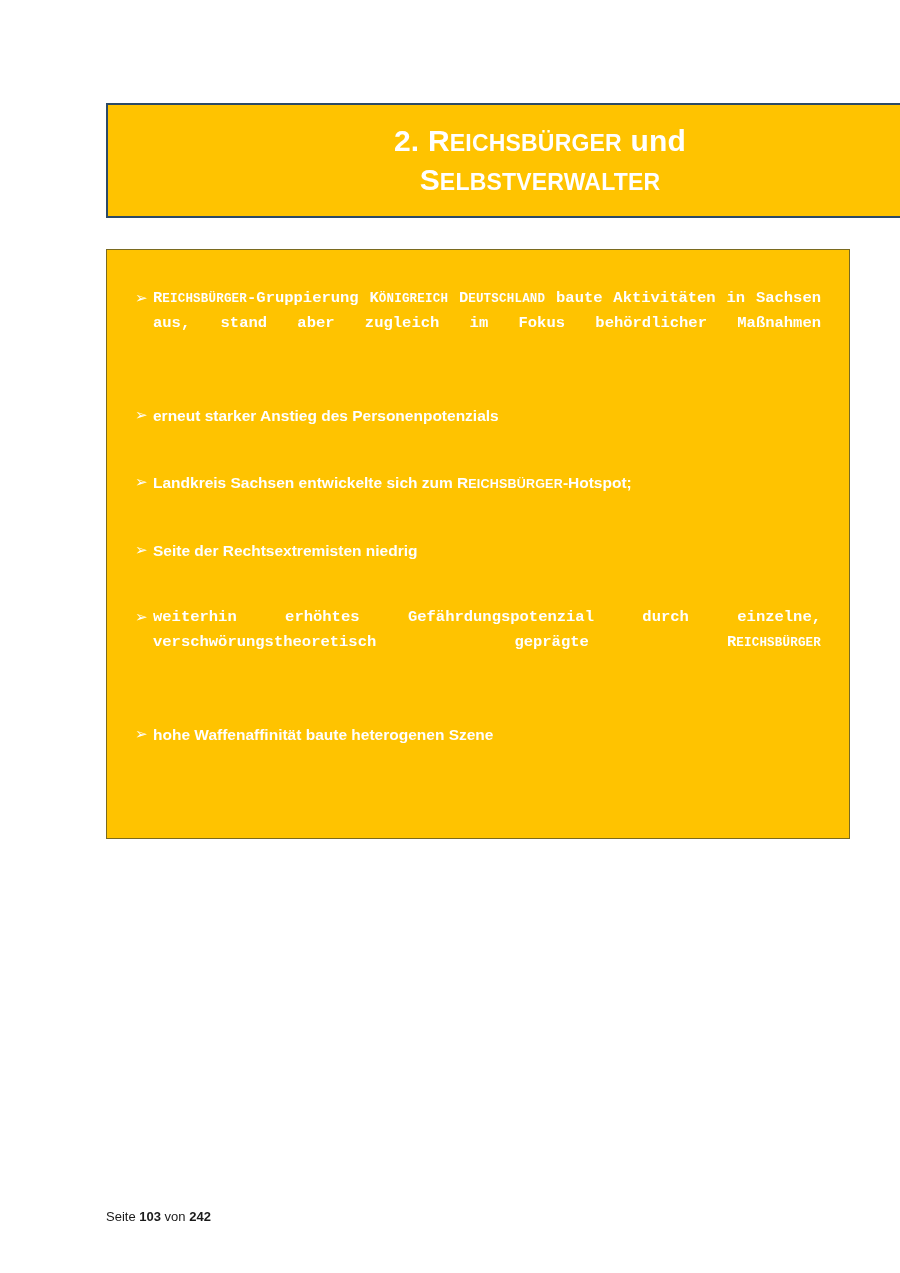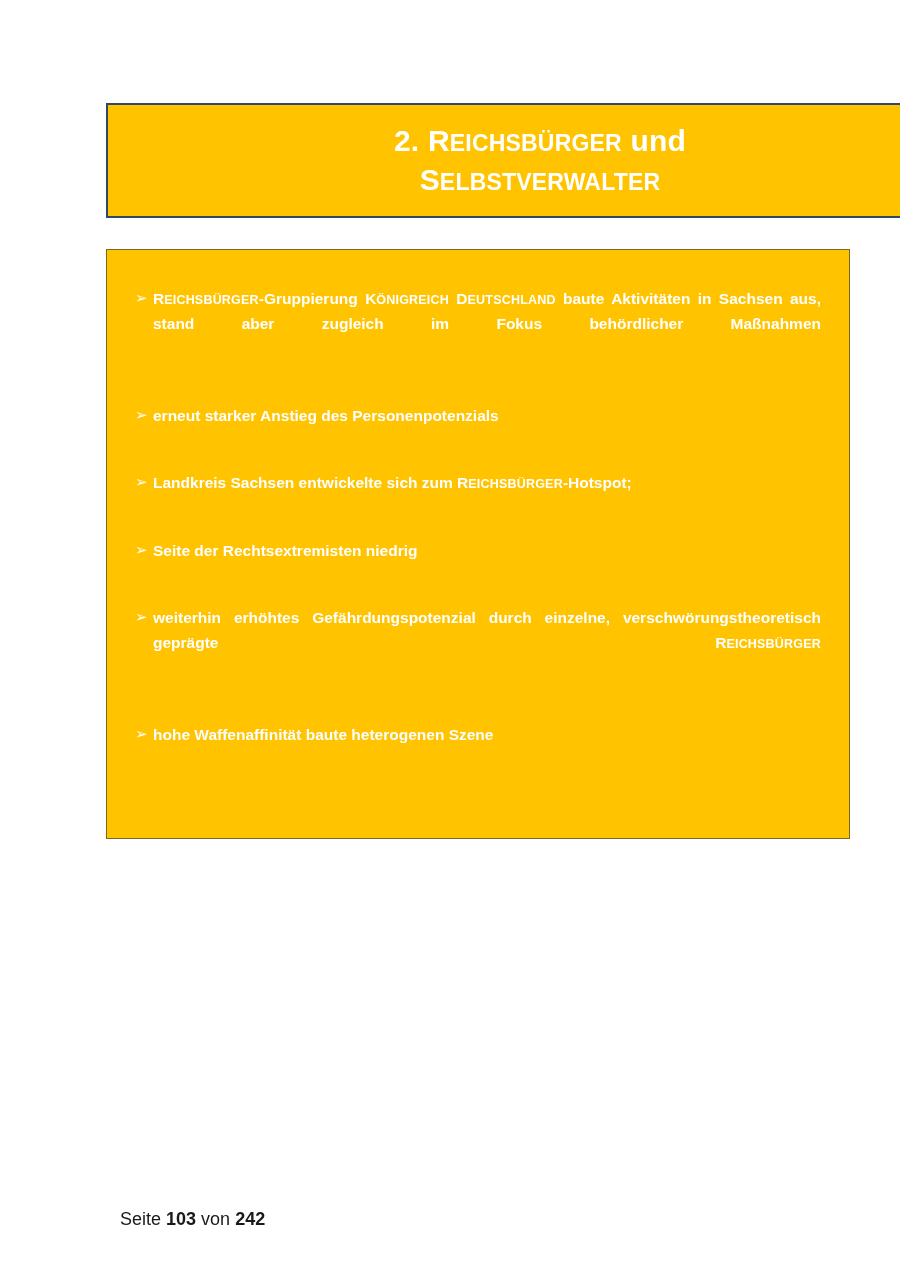--- a/index.html
+++ b/index.html
@@ -79,37 +79,37 @@
     box-sizing: border-box;
   }
   .bullet-text {
     flex: 1 1 auto;
     color: #ffffff;
     font-weight: bold;
     font-size: 15.5px;
     line-height: 1.62;
     padding-right: 14px;
   }
-  .just-full { text-align: justify; }
+  .just-full { text-align: justify; font-family: Liberation Mono, monospace; }
   .just-full::after {
     content: "";
     display: inline-block;
     width: 100%;
   }
   .sc-big { font-size: 15.5px; }
   .sc-sm  { font-size: 12.5px; letter-spacing: 0.2px; }
 
   .spacer-sm { height: 14px; }
 
   
   .footer {
     position: absolute;
-    left: 120px;
+    left: 106px;
     top: 1209px;
-    font-size: 18px;
+    font-size: 13px;
     color: #1a1a1a;
     font-family: "Liberation Sans", sans-serif;
   }
   .footer b { font-weight: bold; }
 </style>
 </head>
 <body>
 
 <div class="page">
 

